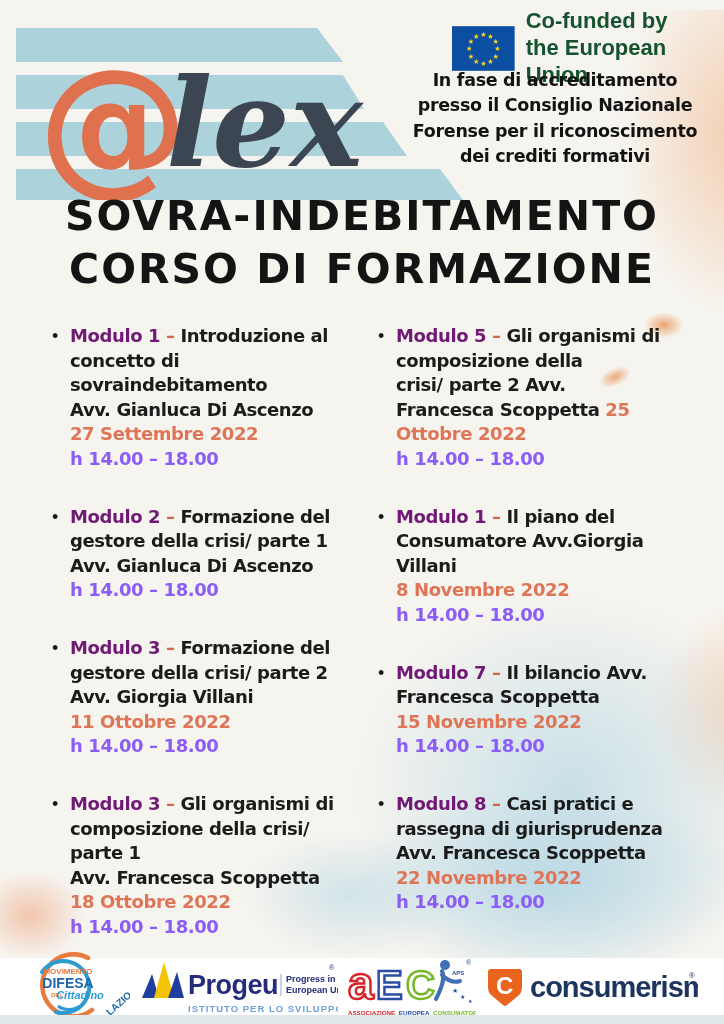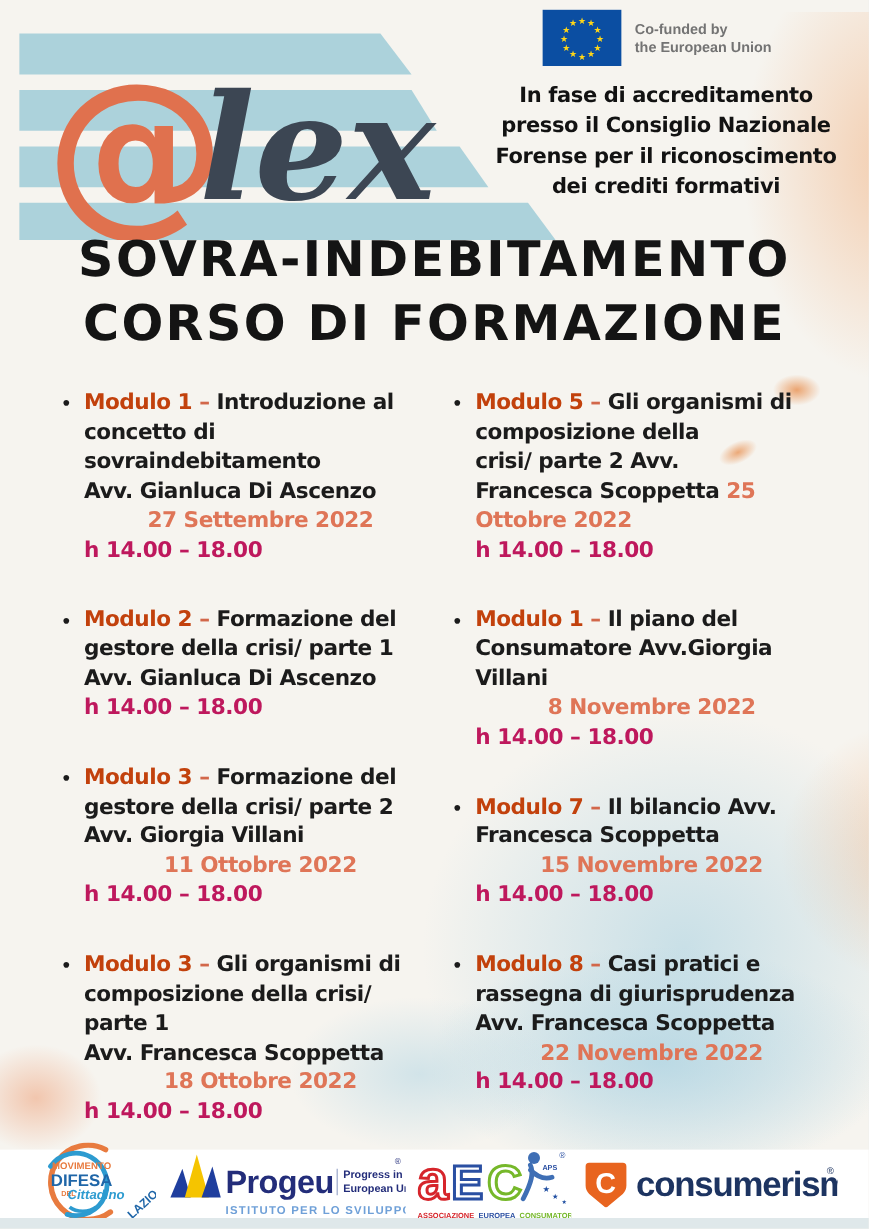--- a/index.html
+++ b/index.html
@@ -25,21 +25,21 @@
   .wc-blue-mid    { left:240px; top:830px; width:220px; height:130px;
     background:radial-gradient(ellipse, rgba(173,211,226,.5), rgba(173,211,226,0) 70%); }
   .wc-orange-bl   { left:-25px; top:870px; width:110px; height:90px;
     background:radial-gradient(ellipse, rgba(238,160,120,.55), rgba(238,160,120,0) 70%); }
 
   
   .alex-logo { position:absolute; left:16px; top:24px; width:470px; height:176px; }
 
   
   .eu-badge { position:absolute; left:452px; top:8px; display:flex; align-items:center; gap:11px; }
-  .eu-text { font-weight:bold; font-size:12px; line-height:1.22; color:#737373;
+  .eu-text { font-weight:bold; font-size:22px; line-height:1.22; color:#14532d;
     font-family:"Liberation Sans", sans-serif; }
 
   
   .accreditation {
     position:absolute; left:404px; top:68px; width:302px; text-align:center;
     font-weight:bold; font-size:17.5px; line-height:1.45; color:#121212;
     font-family:"DejaVu Sans", sans-serif; letter-spacing:-0.3px;
   }
 
   
@@ -51,25 +51,25 @@
 
   
   .modules { position:absolute; left:52px; top:324px; display:flex; gap:14px; }
   .mcol { width:312px; }
   .module { display:flex; margin-bottom:33px; }
   .bullet { width:18px; flex:0 0 18px; color:#1b1b1b; font-size:18px; line-height:24px; }
   .module-text {
     flex:1; font-family:"DejaVu Sans", sans-serif; font-weight:bold;
     font-size:18px; line-height:24.6px; color:#1b1b1b; letter-spacing:-0.4px;
   }
-  .module-text .label { color:#c2410c; }
+  .module-text .label { color:#701a75; }
   .module-text .dash  { color:#D2674A; }
   .module-text .date  { color:#DF7557; }
-  .module-text .date.block { display:block;text-align:center; }
-  .module-text .time  { color:#be185d; display:block; }
+  .module-text .date.block { display:block; }
+  .module-text .time  { color:#8b5cf6; display:block; }
 
   
   .logo-band {
     position:absolute; left:0; right:0; bottom:9px; height:57px; background:#ffffff;
     display:flex; align-items:center; justify-content:space-between; padding:0 26px;
   }
   .bottom-strip { position:absolute; left:0; right:0; bottom:0; height:9px; background:#DFE8EA; }
   .logo-item { display:flex; align-items:center; }
 </style>
 </head>

